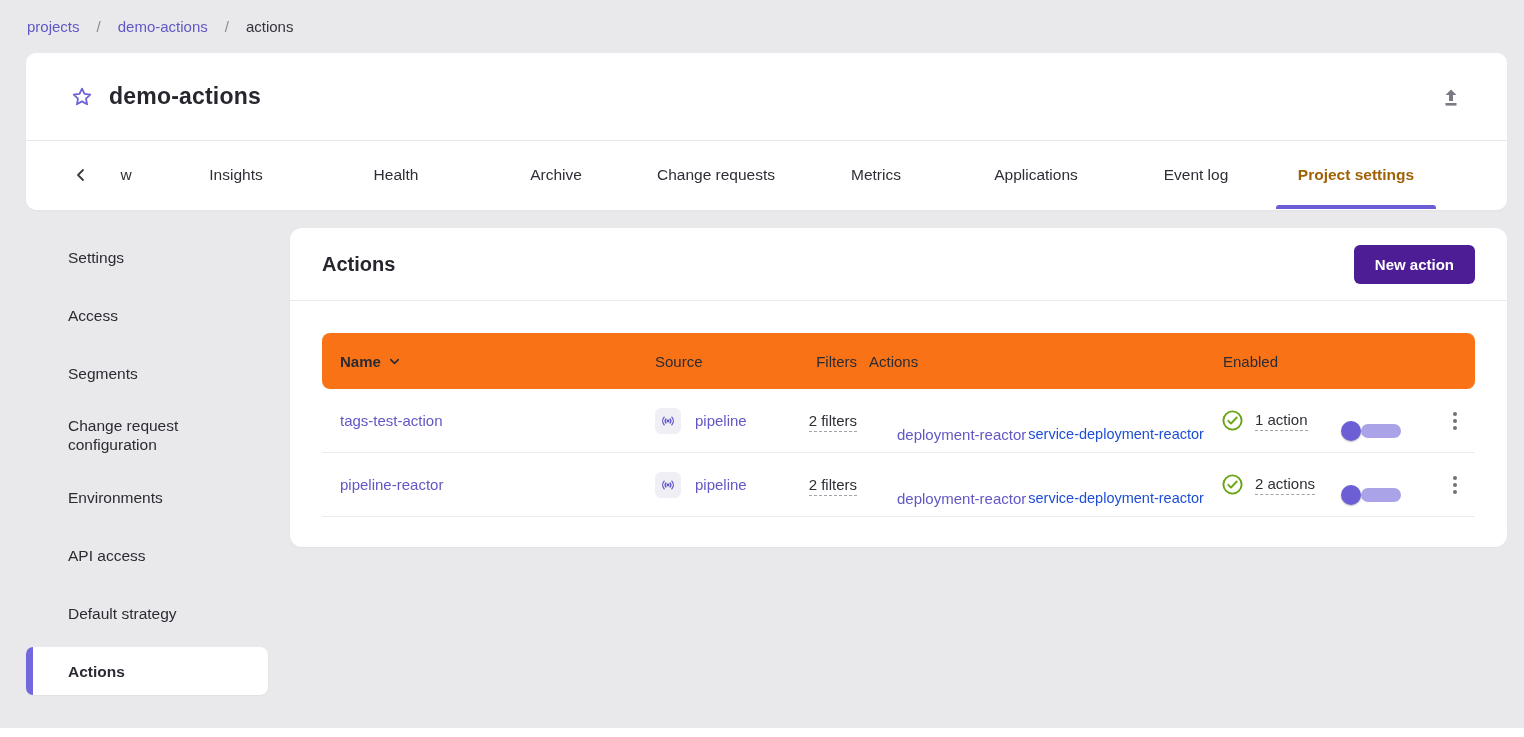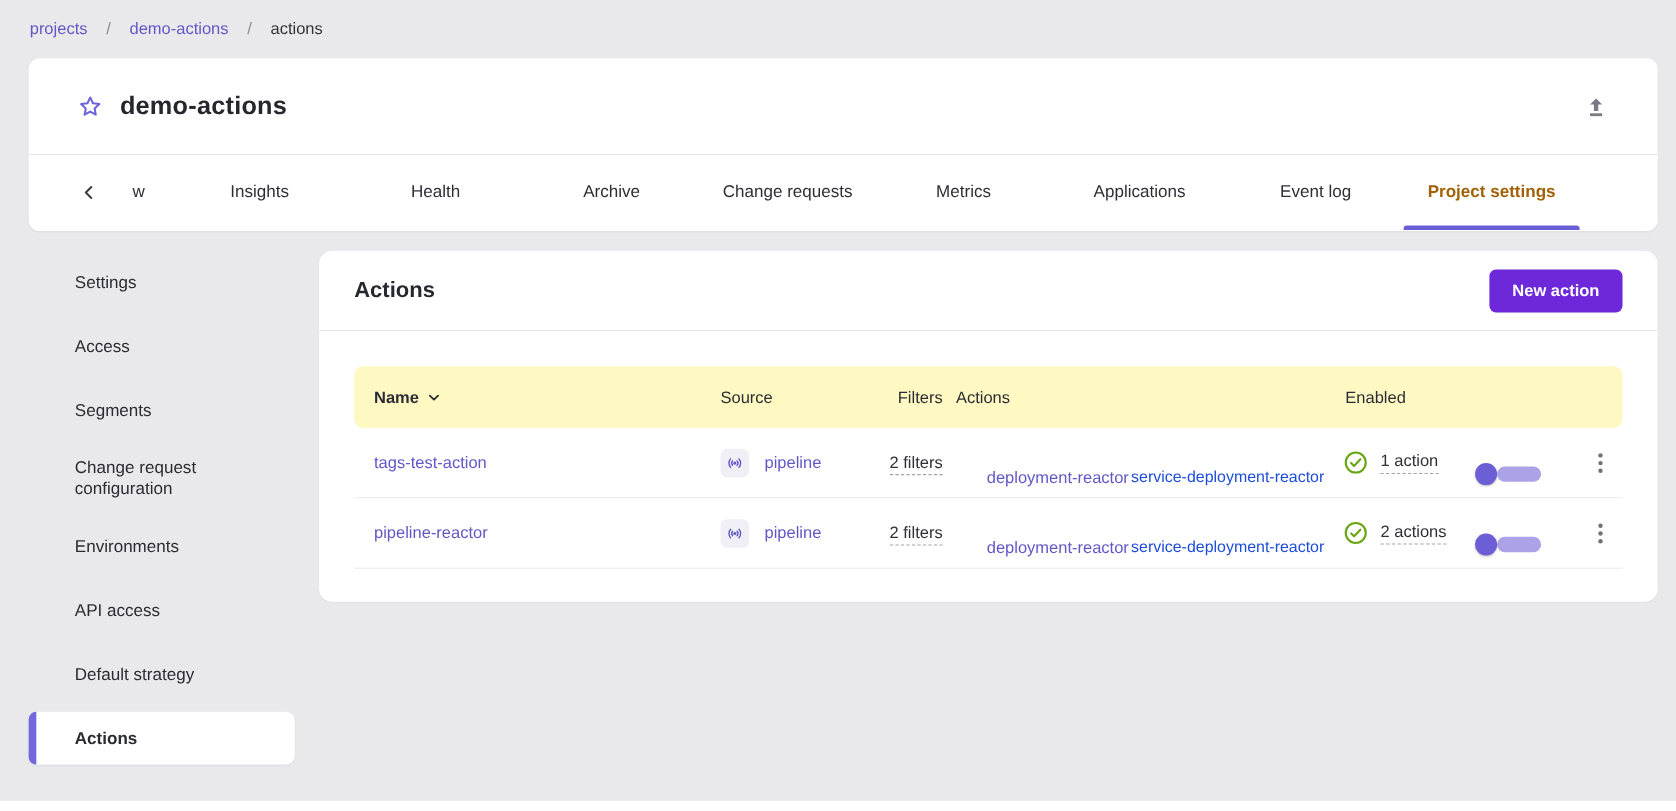--- a/index.html
+++ b/index.html
@@ -30,26 +30,26 @@
   .sidebar { position:absolute; left:26px; top:228px; width:242px; }
   .side-item { height:58px; display:flex; align-items:center; padding:0 12px 0 42px; font-size:15.5px; color:#2b2b33; border-radius:8px; cursor:pointer; line-height:19px; }
   .side-item.tall { height:66px; }
   .side-item.active { background:#ffffff; font-weight:700; height:48px; margin:5px 0; position:relative; box-shadow:0 1px 2px rgba(0,0,0,0.04); }
   .side-item.active::before { content:""; position:absolute; left:0; top:0; bottom:0; width:7px; background:#7367de; border-radius:8px 0 0 8px; }
 
   
   .panel { position:absolute; left:290px; top:228px; width:1217px; height:319px; background:#ffffff; border-radius:12px; box-shadow:0 1px 2px rgba(0,0,0,0.03); }
   .panel-header { height:73px; display:flex; align-items:center; padding:0 32px; border-bottom:1px solid #eaeaed; }
   .panel-title { font-size:20px; color:#26262e; }
-  .new-action-btn { margin-left:auto; background:#6d28d9; color:#ffffff; border:none; font-family:"Liberation Sans",sans-serif; font-weight:700; font-size:15px; padding:11px 21px; border-radius:6px; cursor:pointer; }
+  .new-action-btn { margin-left:auto; background:#4c1d95; color:#ffffff; border:none; font-family:"Liberation Sans",sans-serif; font-weight:700; font-size:15px; padding:11px 21px; border-radius:6px; cursor:pointer; }
 
   
   .tbl { margin:32px 32px 0 32px; width:1153px; font-size:15px; }
   .tbl-grid { display:grid; grid-template-columns:315px 145px 75px 352px 130px 95px 1fr; align-items:center; }
-  .thead { height:56px; background:#fef9c3; border-radius:8px; color:#2b2b33; }
+  .thead { height:56px; background:#f97316; border-radius:8px; color:#2b2b33; }
   .th-name { padding-left:18px; font-weight:700; display:flex; align-items:center; gap:6px; cursor:pointer; }
   .th-source { padding-left:18px; }
   .th-filters { text-align:right; }
   .th-service { padding-left:40px; }
   .th-actions { padding-left:12px; }
   .th-enabled { padding-left:14px; }
   .trow { height:64px; border-bottom:1px solid #ececef; }
   .cell-name { padding-left:18px; }
   .link { color:#6158c5; text-decoration:none; cursor:pointer; }
   .cell-source { padding-left:18px; display:flex; align-items:center; gap:14px; }

